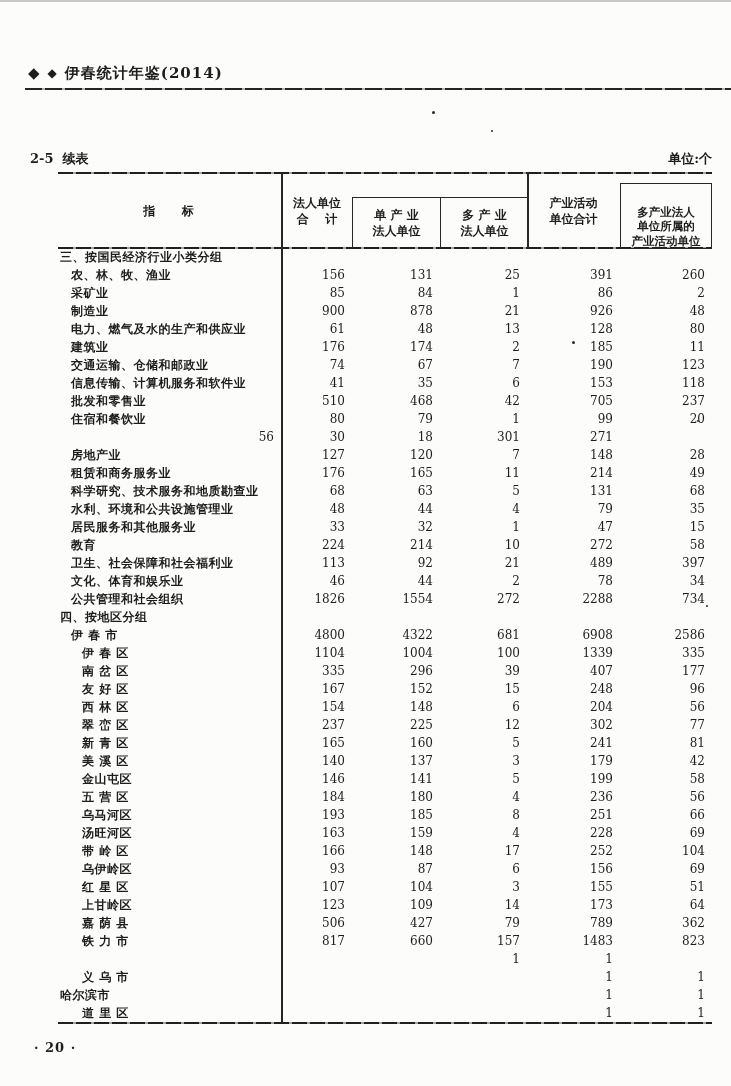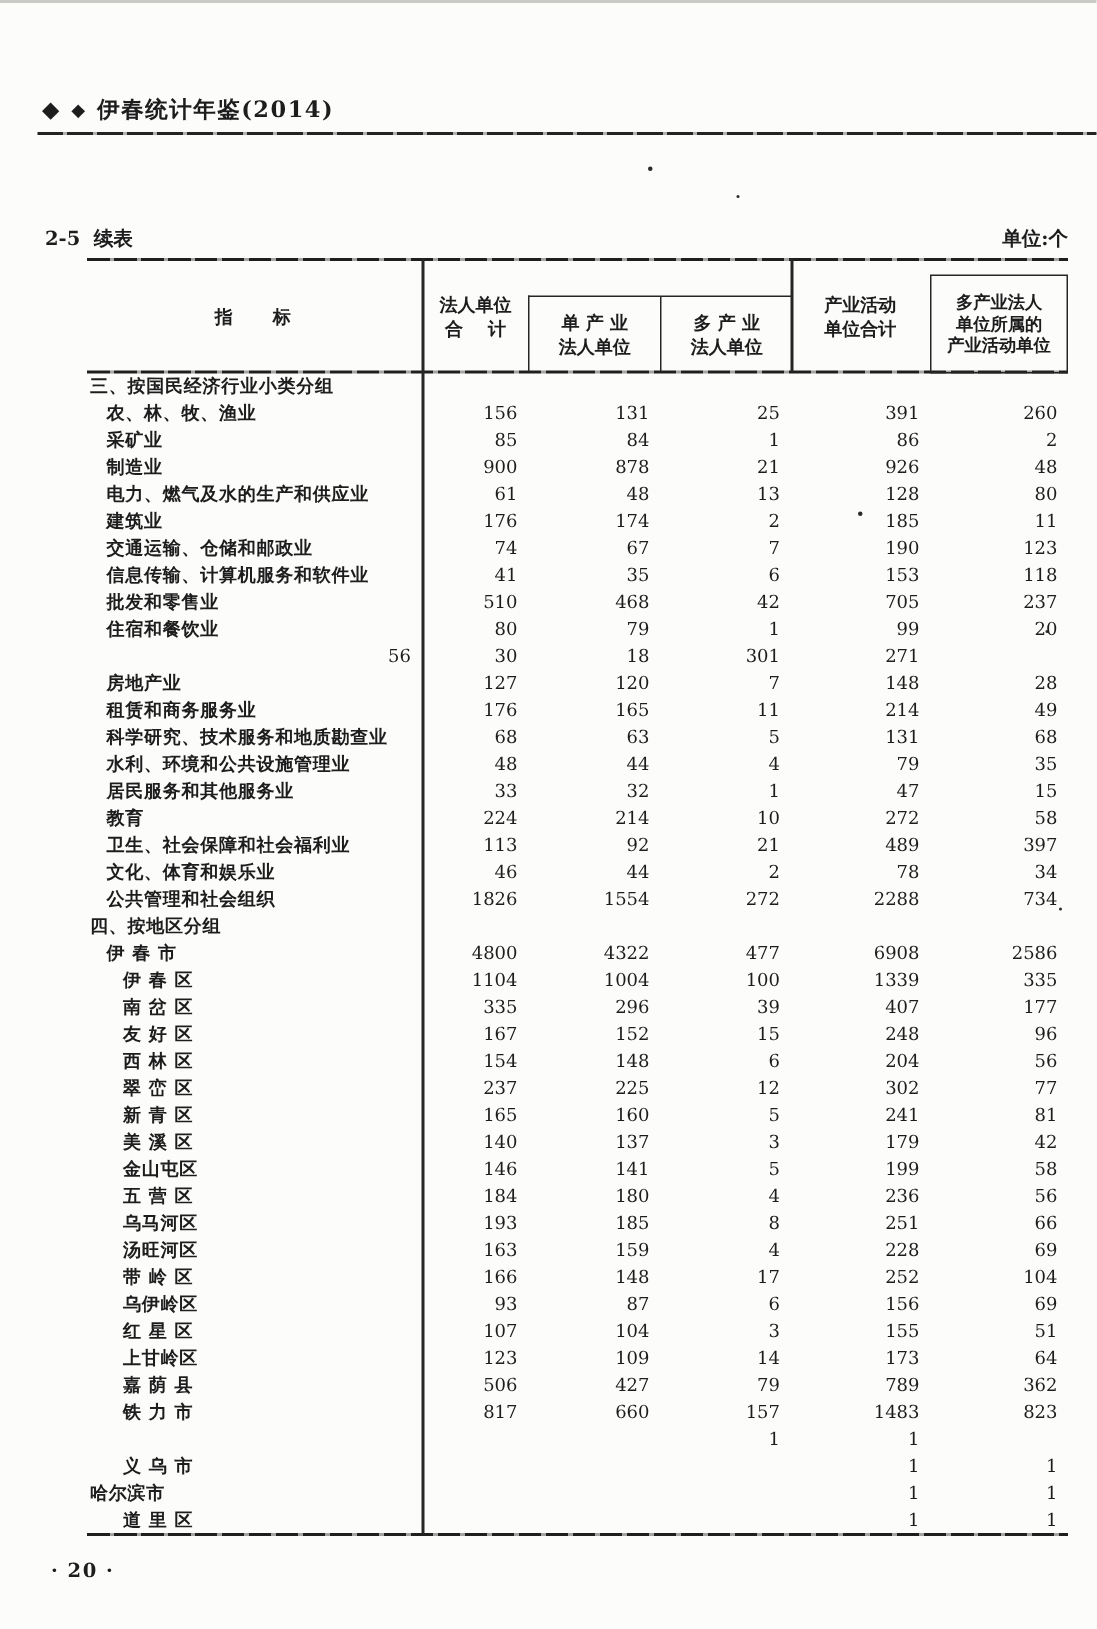--- a/index.html
+++ b/index.html
@@ -74,21 +74,21 @@
   }
   .subbox .sub{
     flex:1;display:flex;flex-direction:column;align-items:center;justify-content:center;
     text-align:center;
   }
   .subbox .sub + .sub{border-left:1.6px solid #262626;}
   .hc-activity{left:469px;top:0;width:93px;height:73px;}
   .bigbox{
     position:absolute;left:562px;top:9px;width:90px;height:64px;
     border:1.6px solid #262626;
-    display:flex;flex-direction:column;align-items:center;justify-content:center;
+    display:flex;flex-direction:column;align-items:center;justify-content:flex-end;
     text-align:center;font-size:11.5px;line-height:14.5px;
   }
   
   .tbody{
     position:absolute;left:0;top:76px;width:654px;height:774px;
   }
   .trow{
     display:grid;
     grid-template-columns:223px 71px 88px 87px 93px 92px;
     height:18px;line-height:18px;font-size:12px;
@@ -354,21 +354,21 @@
       <div class="num"></div>
       <div class="num"></div>
       <div class="num"></div>
       <div class="num"></div>
     </div>
 
     <div class="trow">
       <div class="lbl indent-1">伊 春 市</div>
       <div class="num">4800</div>
       <div class="num">4322</div>
-      <div class="num">477</div>
+      <div class="num">681</div>
       <div class="num">6908</div>
       <div class="num">2586</div>
     </div>
 
     <div class="trow">
       <div class="lbl indent-2">伊 春 区</div>
       <div class="num">1104</div>
       <div class="num">1004</div>
       <div class="num">100</div>
       <div class="num">1339</div>

